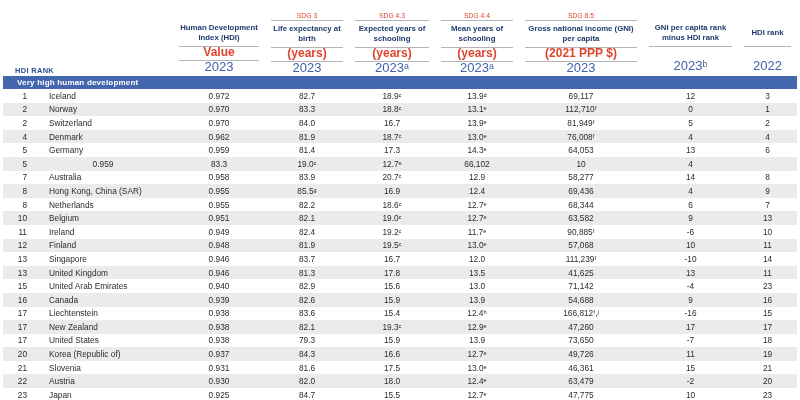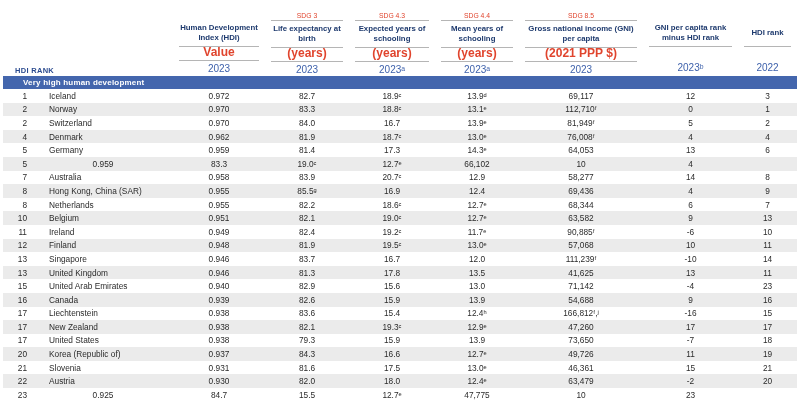--- a/index.html
+++ b/index.html
@@ -9,24 +9,24 @@
   
   .hdr{display:grid;grid-template-columns:30px 140px 92px 84px 86px 84px 124px 95px 59px;padding-top:8px;}
   .hdr-rank{grid-column:1/3;display:flex;align-items:flex-end;padding:0 0 1px 12px;}
   .hdr-rank-label{font-size:7.5px;font-weight:bold;color:#2a4a8f;letter-spacing:.3px;}
   .hcol{display:flex;flex-direction:column;}
   .h-sdg{height:11px;font-size:6.8px;color:#e0442d;display:flex;align-items:flex-end;justify-content:center;margin:0 6px;padding-bottom:1px;}
   .h-sdg.has-line{border-bottom:1px solid #b5b5b5;}
   .h-name{height:25px;font-size:7.8px;line-height:1.18;color:#1e3a6e;font-weight:bold;display:flex;align-items:center;justify-content:center;text-align:center;margin:0 6px;border-bottom:1px solid #b5b5b5;padding-bottom:1px;}
   .h-unit{height:12px;font-size:12px;color:#e0442d;font-weight:bold;display:flex;align-items:flex-end;justify-content:center;margin:0 6px;padding-bottom:1px;}
   .h-unit.has-line{border-bottom:1px solid #b5b5b5;}
-  .h-year{height:13px;font-size:10px;color:#3e61ab;display:flex;align-items:flex-end;justify-content:center;padding-bottom:1px;}
+  .h-year{height:13px;font-size:13px;color:#3e61ab;display:flex;align-items:flex-end;justify-content:center;padding-bottom:1px;}
 
   
-  .band{height:13px;background:#4466ad;color:#ffffff;font-size:8px;font-weight:bold;line-height:13px;padding-left:20px;letter-spacing:.2px;}
+  .band{height:13px;background:#4466ad;color:#ffffff;font-size:8px;font-weight:bold;line-height:13px;padding-left:14px;letter-spacing:.2px;}
 
   
   .rows{border-bottom:1px solid #c9c9c9;}
   .trow{display:grid;grid-template-columns:30px 140px 92px 84px 86px 84px 124px 95px 59px;height:13.6px;align-items:center;font-size:8.3px;color:#2b2b2b;}
   .trow.alt{background:#ebebeb;}
   .c-rank{text-align:right;padding-right:6px;}
   .c-country{padding-left:8px;white-space:nowrap;overflow:hidden;margin-left:8px;}
   .c-num{text-align:center;}
 </style>
 </head>
@@ -328,20 +328,21 @@
     <div class="c-num">0.930</div>
     <div class="c-num">82.0</div>
     <div class="c-num">18.0</div>
     <div class="c-num">12.4ᵉ</div>
     <div class="c-num">63,479</div>
     <div class="c-num">-2</div>
     <div class="c-num">20</div>
   </div>
       <div class="trow">
     <div class="c-rank">23</div>
+    <div class="c-country">Japan</div>
     <div class="c-num">0.925</div>
     <div class="c-num">84.7</div>
     <div class="c-num">15.5</div>
     <div class="c-num">12.7ᵉ</div>
     <div class="c-num">47,775</div>
     <div class="c-num">10</div>
     <div class="c-num">23</div>
   </div>
     </div>
 </div>

